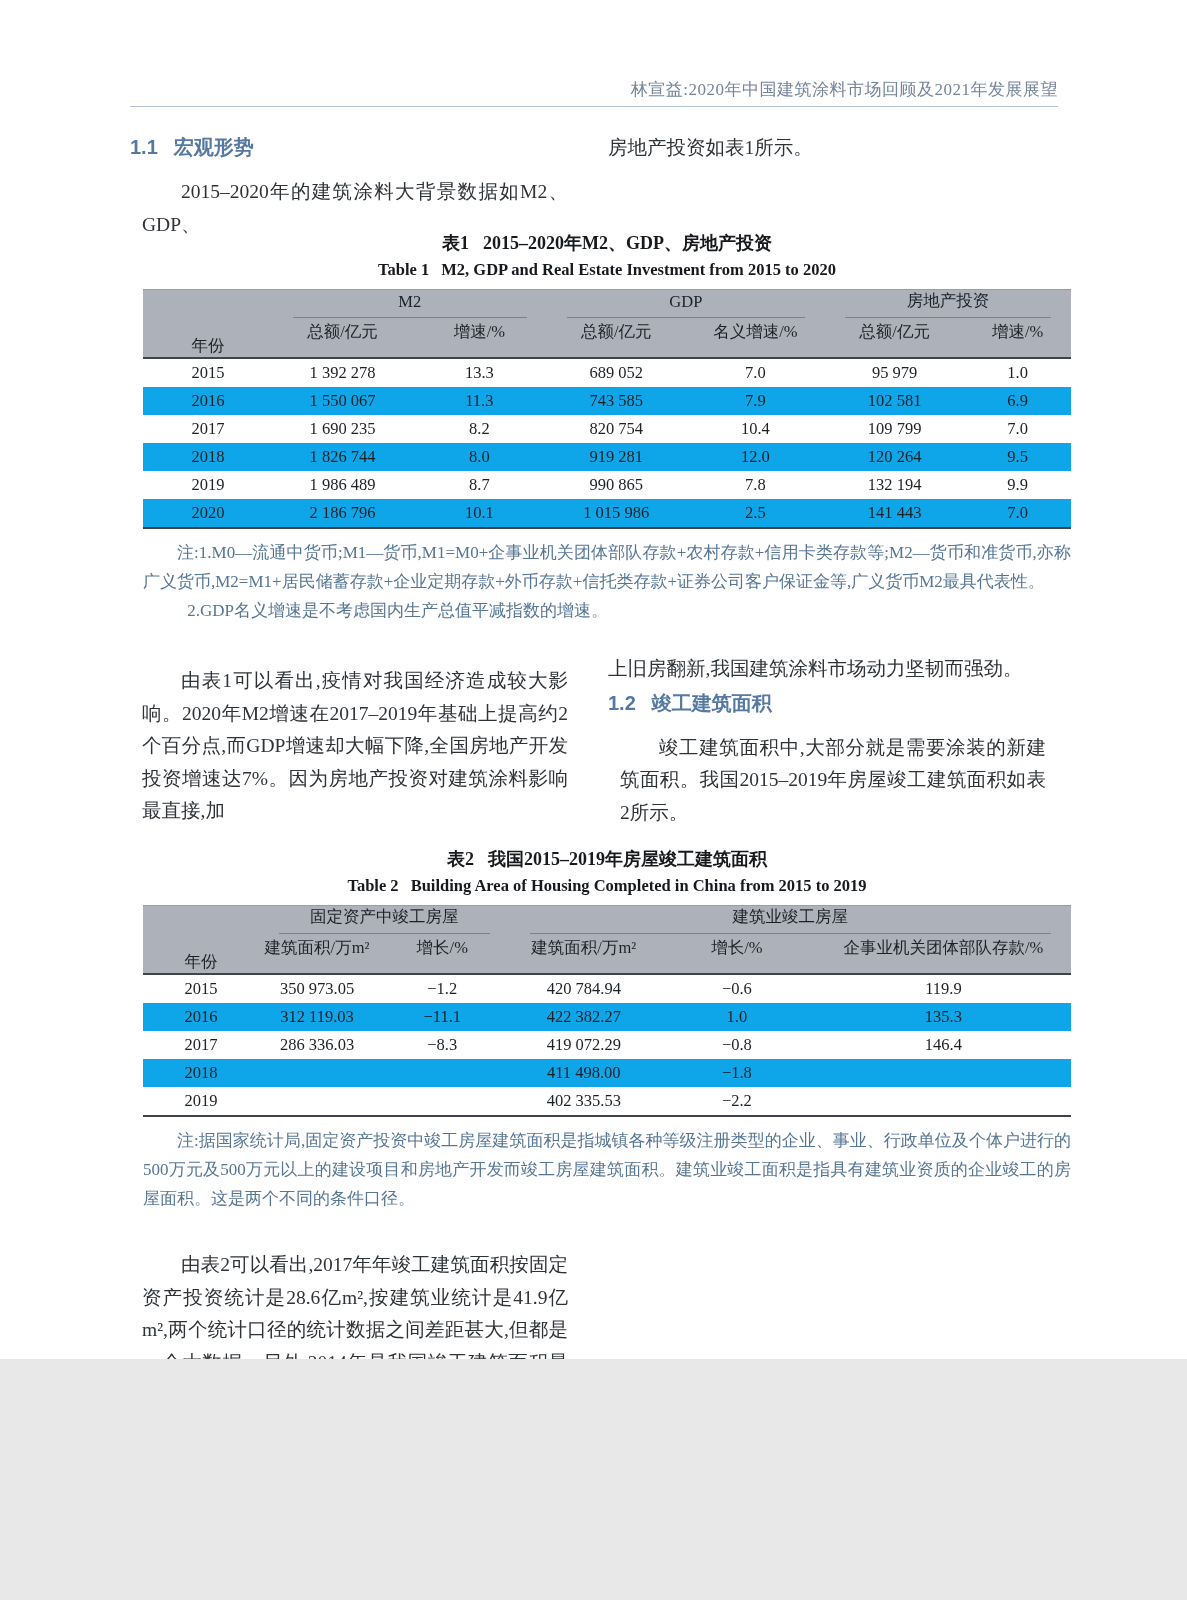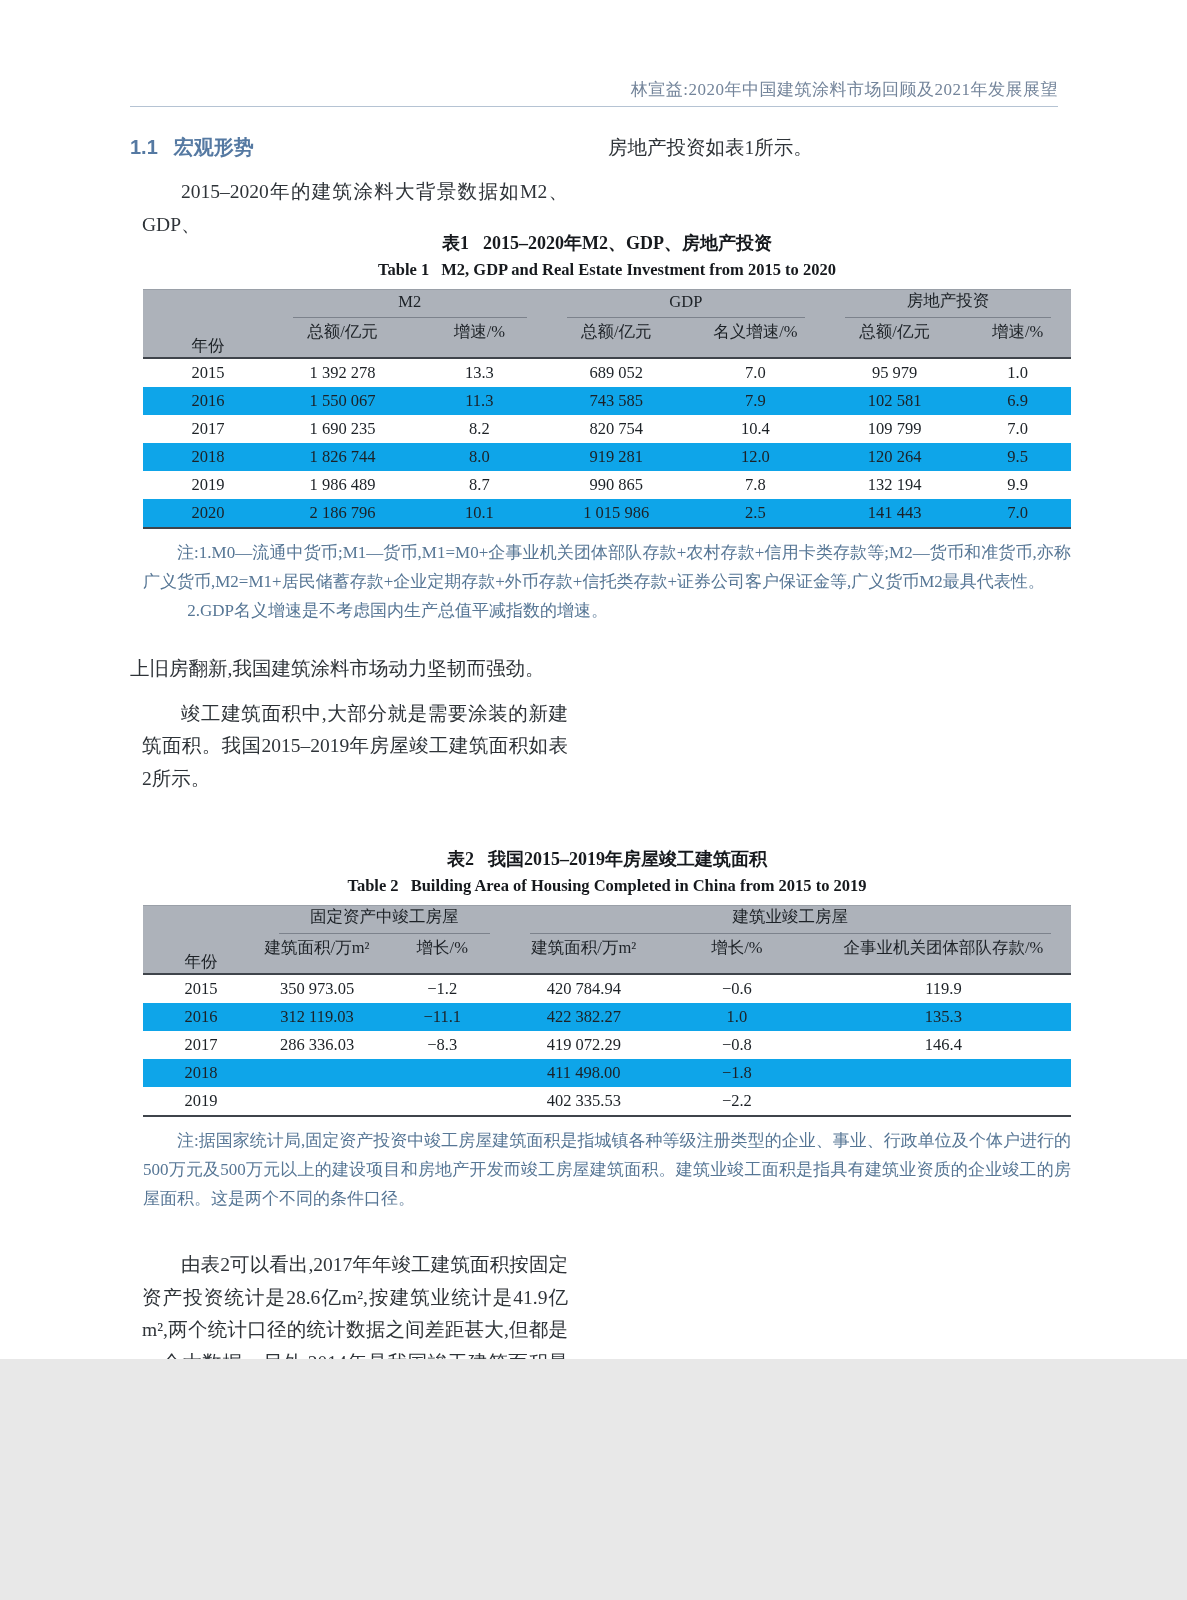--- a/index.html
+++ b/index.html
@@ -177,21 +177,27 @@
       </tbody>
     </table>
     <div class="notes">
       <p class="n1">注:1.M0—流通中货币;M1—货币,M1=M0+企事业机关团体部队存款+农村存款+信用卡类存款等;M2—货币和准货币,亦称广义货币,M2=M1+居民储蓄存款+企业定期存款+外币存款+信托类存款+证券公司客户保证金等,广义货币M2最具代表性。</p>
       <p class="n2">2.GDP名义增速是不考虑国内生产总值平减指数的增速。</p>
     </div>
   </div>
 
   <div class="two-col" style="top:653px;">
     <div class="col">
+      <p class="indent">由表1可以看出,疫情对我国经济造成较大影响。2020年M2增速在2017–2019年基础上提高约2个百分点,而GDP增速却大幅下降,全国房地产开发投资增速达7%。因为房地产投资对建筑涂料影响最直接,加</p>
+    </div>
+    <div class="col">
       <p class="noindent">上旧房翻新,我国建筑涂料市场动力坚韧而强劲。</p>
+      <div class="sec-head">
+        <span class="sec-num">1.2</span><span>竣工建筑面积</span>
+      </div>
       <p class="indent">竣工建筑面积中,大部分就是需要涂装的新建筑面积。我国2015–2019年房屋竣工建筑面积如表2所示。</p>
     </div>
   </div>
 
   <div class="table-block" style="top:847px;">
     <p class="tbl-title">
       <span class="t-label">表2</span><span>我国2015–2019年房屋竣工建筑面积</span>
     </p>
     <p class="tbl-title-en">
       <span class="t-label">Table 2</span><span>Building Area of Housing Completed in China from 2015 to 2019</span>

